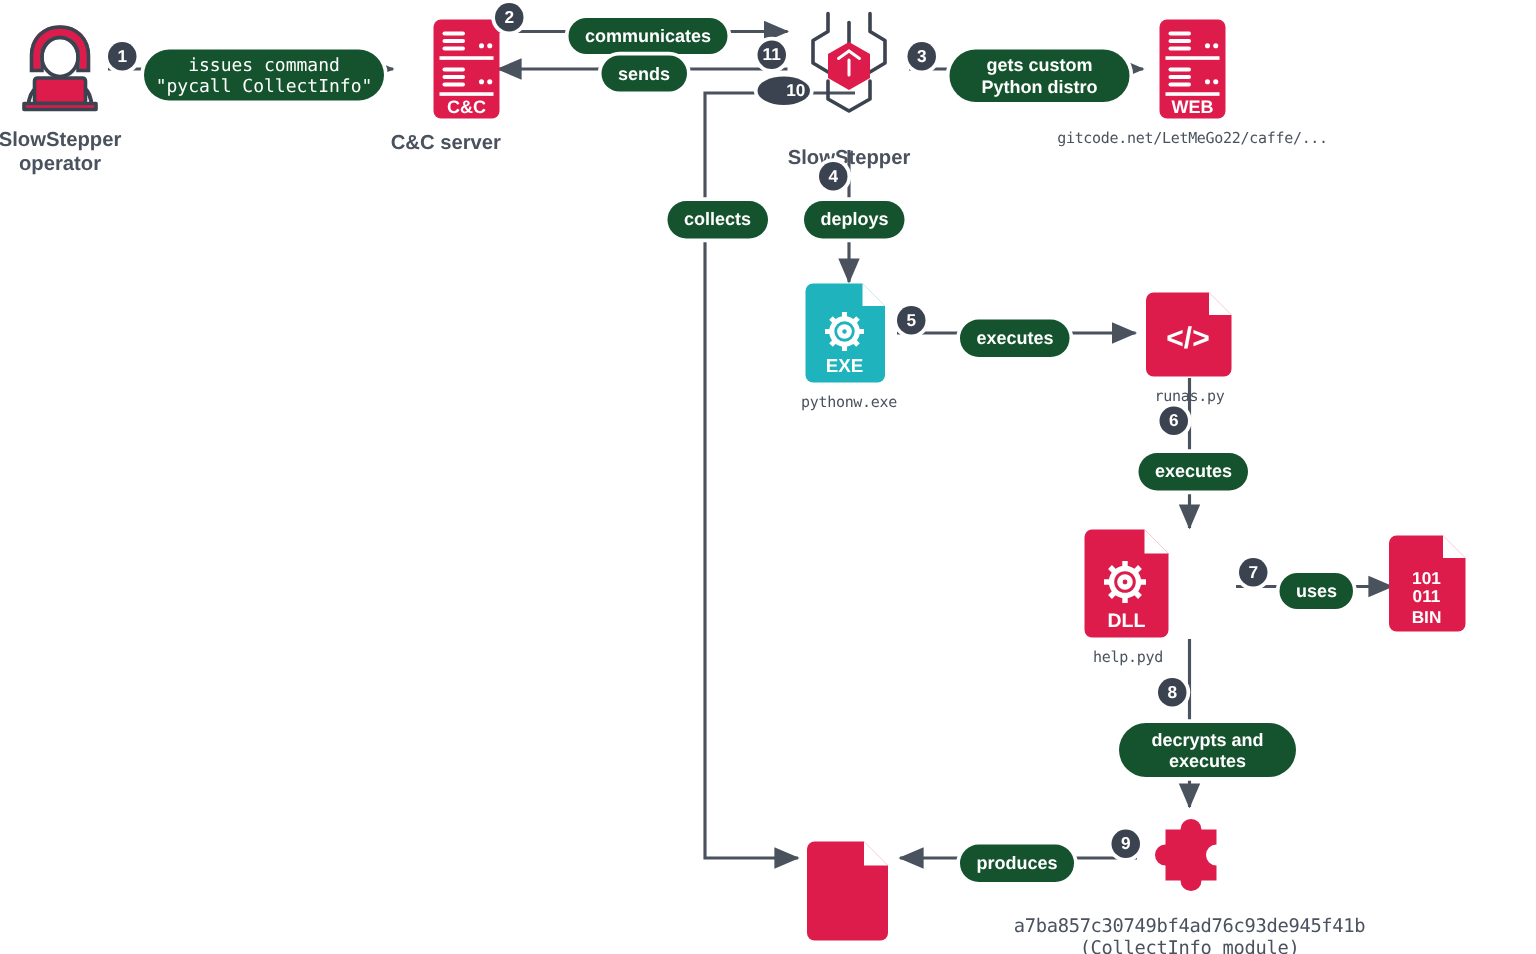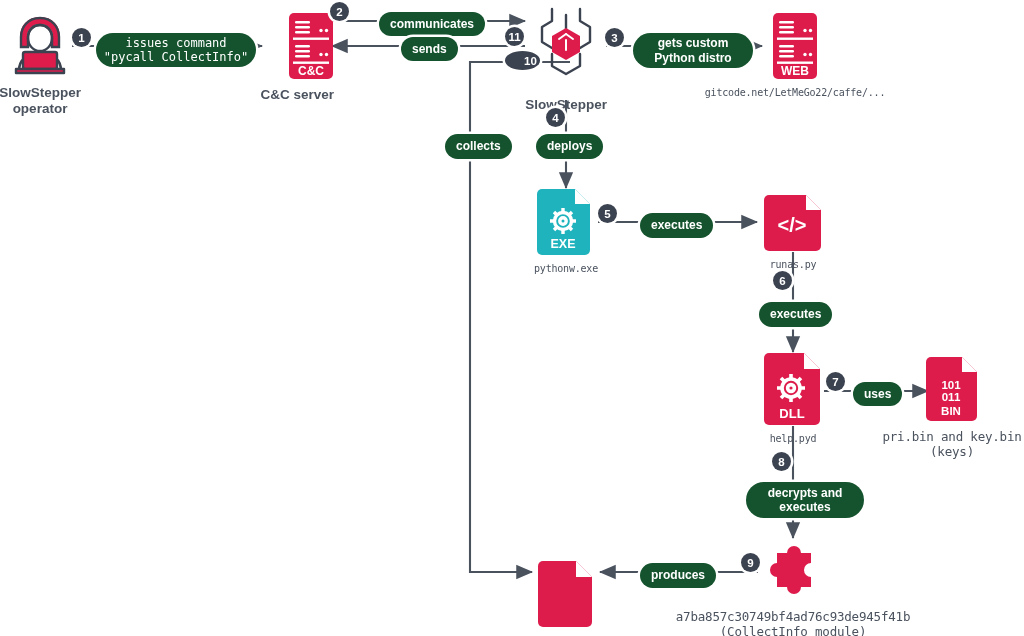--- a/index.html
+++ b/index.html
@@ -170,21 +170,21 @@
 
   <div class="node" style="left:757px;top:194px;width:72px;">
     <svg class="icon" width="58" height="58" viewBox="0 0 58 58">
       <path d="M5 1 L42 1 L57 16 L57 52 A5 5 0 0 1 52 57 L5 57 A5 5 0 0 1 0 52 L0 6 A5 5 0 0 1 5 1 Z" fill="#DD1C4C"></path>
       <path d="M42 1 L57 16 L42 16 Z" fill="#ffffff"></path>
       <text x="28" y="38" text-anchor="middle" font-family="Liberation Sans, sans-serif" font-size="20" font-weight="bold" fill="#ffffff">&lt;/&gt;</text>
     </svg>
     <div class="node-label mono">runas.py</div>
   </div>
 
-  <div class="node" style="left:762px;top:352px;width:62px;">
+  <div class="node" style="left:721px;top:352px;width:62px;">
     <svg class="icon" width="58" height="74" viewBox="0 0 58 74">
       <path d="M5 1 L40 1 L56 17 L56 68 A5 5 0 0 1 51 73 L5 73 A5 5 0 0 1 0 68 L0 6 A5 5 0 0 1 5 1 Z" fill="#DD1C4C"></path>
       <path d="M40 1 L56 17 L40 17 Z" fill="#ffffff"></path>
       <g fill="none" stroke="#ffffff" stroke-width="3.6">
         <circle cx="27" cy="36" r="9"></circle>
         <circle cx="27" cy="36" r="3.4"></circle>
         <path d="M27 22 L27 26 M27 46 L27 50 M13 36 L17 36 M37 36 L41 36 M17 26 L20 29 M34 43 L37 46 M37 26 L34 29 M20 43 L17 46"></path>
       </g>
       <text x="28" y="66" text-anchor="middle" font-family="Liberation Sans, sans-serif" font-size="13" font-weight="bold" fill="#ffffff">DLL</text>
     </svg>
@@ -194,22 +194,20 @@
   <div class="node" style="left:880px;top:356px;width:144px;">
     <svg class="icon" width="52" height="66" viewBox="0 0 52 66">
       <path d="M5 1 L36 1 L51 16 L51 60 A5 5 0 0 1 46 65 L5 65 A5 5 0 0 1 0 60 L0 6 A5 5 0 0 1 5 1 Z" fill="#DD1C4C"></path>
       <path d="M36 1 L51 16 L36 16 Z" fill="#ffffff"></path>
       <g font-family="Liberation Sans, sans-serif" font-size="11.5" font-weight="bold" fill="#ffffff" text-anchor="middle">
         <text x="25" y="33">101</text>
         <text x="25" y="45">011</text>
         <text x="25" y="59">BIN</text>
       </g>
     </svg>
-    <div class="node-label mono small">pri.bin and key.bin
-(keys)</div>
   </div>
 
   <div class="node" style="left:676px;top:540px;width:234px;">
     <svg class="icon" width="62" height="62" viewBox="0 0 62 62">
       <path d="M20 8 A7 7 0 1 1 34 8 L44 8 L44 18 A7 7 0 1 0 44 32 L44 42 L34 42 A7 7 0 1 1 20 42 L10 42 L10 32 A7 7 0 1 1 10 18 L10 8 Z" transform="translate(5,5)" fill="#DD1C4C"></path>
     </svg>
     <div class="node-label mono small">a7ba857c30749bf4ad76c93de945f41b
 (CollectInfo module)</div>
   </div>
 

